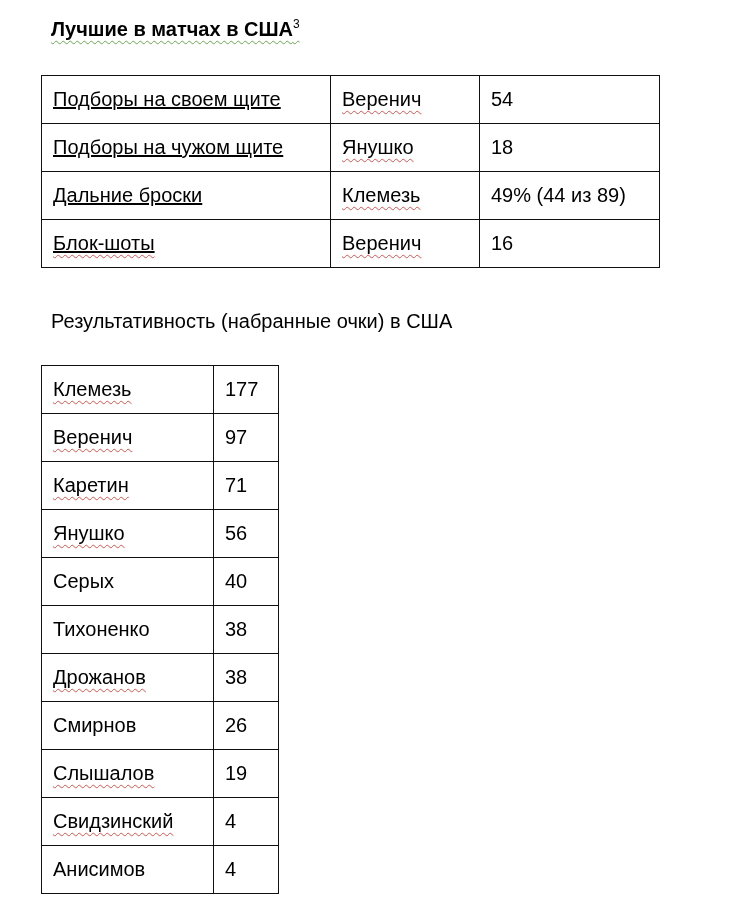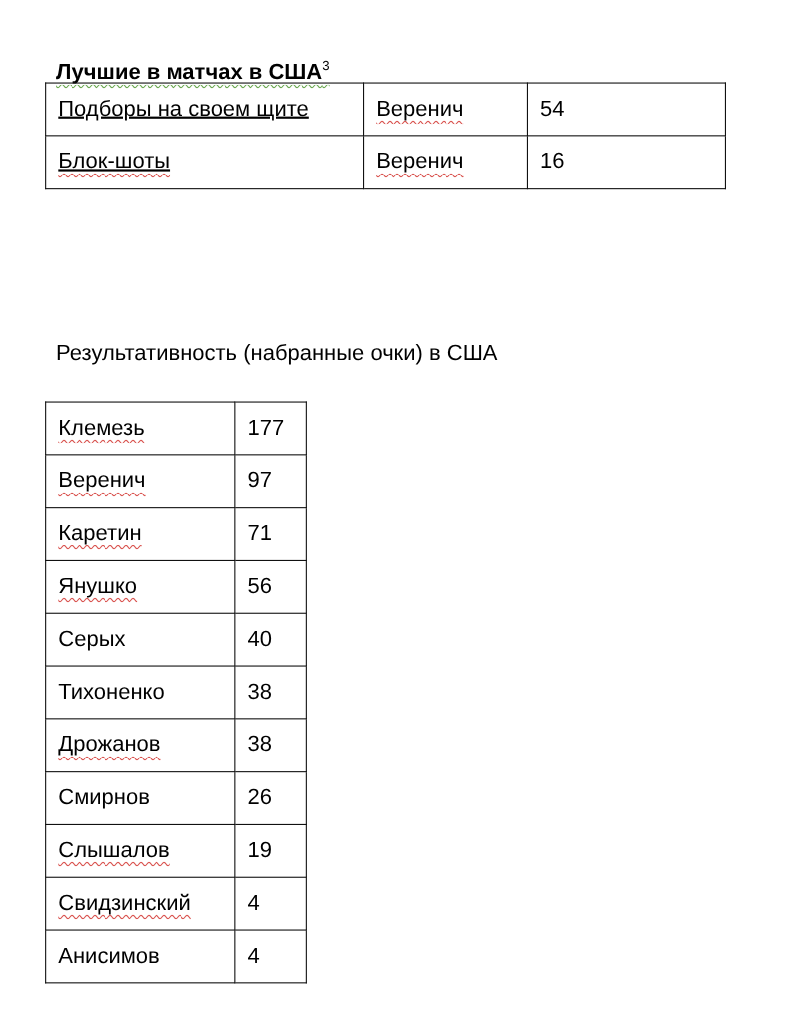--- a/index.html
+++ b/index.html
@@ -3,21 +3,21 @@
   <meta charset="utf-8">
   <style>
     html, body { margin: 0; padding: 0; background: #ffffff; }
     body {
       width: 730px; height: 923px; position: relative; overflow: hidden;
       font-family: "Liberation Sans", sans-serif; color: #000;
     }
     .title1 {
       position: absolute; left: 51px; top: 17px;
       font-size: 20px; font-weight: bold;
-      text-decoration: underline wavy #6aa84f; text-decoration-thickness: 1px; text-underline-offset: 4px; margin-top: 36px;
+      text-decoration: underline wavy #6aa84f; text-decoration-thickness: 1px; text-underline-offset: 4px;
     }
     .title1 sup { font-size: 12px; font-weight: normal; vertical-align: 8px; }
     .title2 {
       position: absolute; left: 51px; top: 310px;
       font-size: 20px; font-weight: normal;
     }
     table { border-collapse: collapse; position: absolute; }
     td {
       border: 1.5px solid #111; font-size: 20px; padding: 0 0 0 11px;
       text-align: left; vertical-align: middle; white-space: nowrap;
@@ -37,20 +37,30 @@
 <body>
 
 <div class="title1"><span>Лучшие в матчах в США</span><sup>3</sup></div>
 
 <table class="t1">
   <tbody>
       <tr>
     <td class="c1">Подборы на своем щите</td>
     <td class="c2"><span class="sp">Веренич</span></td>
     <td class="c3">54</td>
+  </tr>
+  <tr>
+    <td class="c1">Подборы на чужом щите</td>
+    <td class="c2"><span class="sp">Янушко</span></td>
+    <td class="c3">18</td>
+  </tr>
+  <tr>
+    <td class="c1">Дальние броски</td>
+    <td class="c2"><span class="sp">Клемезь</span></td>
+    <td class="c3">49% (44 из 89)</td>
   </tr>
   <tr>
     <td class="c1"><span class="sp">Блок-шоты</span></td>
     <td class="c2"><span class="sp">Веренич</span></td>
     <td class="c3">16</td>
   </tr>
 </tbody>
   </table>
 
 <div class="title2">Результативность (набранные очки) в США</div>

